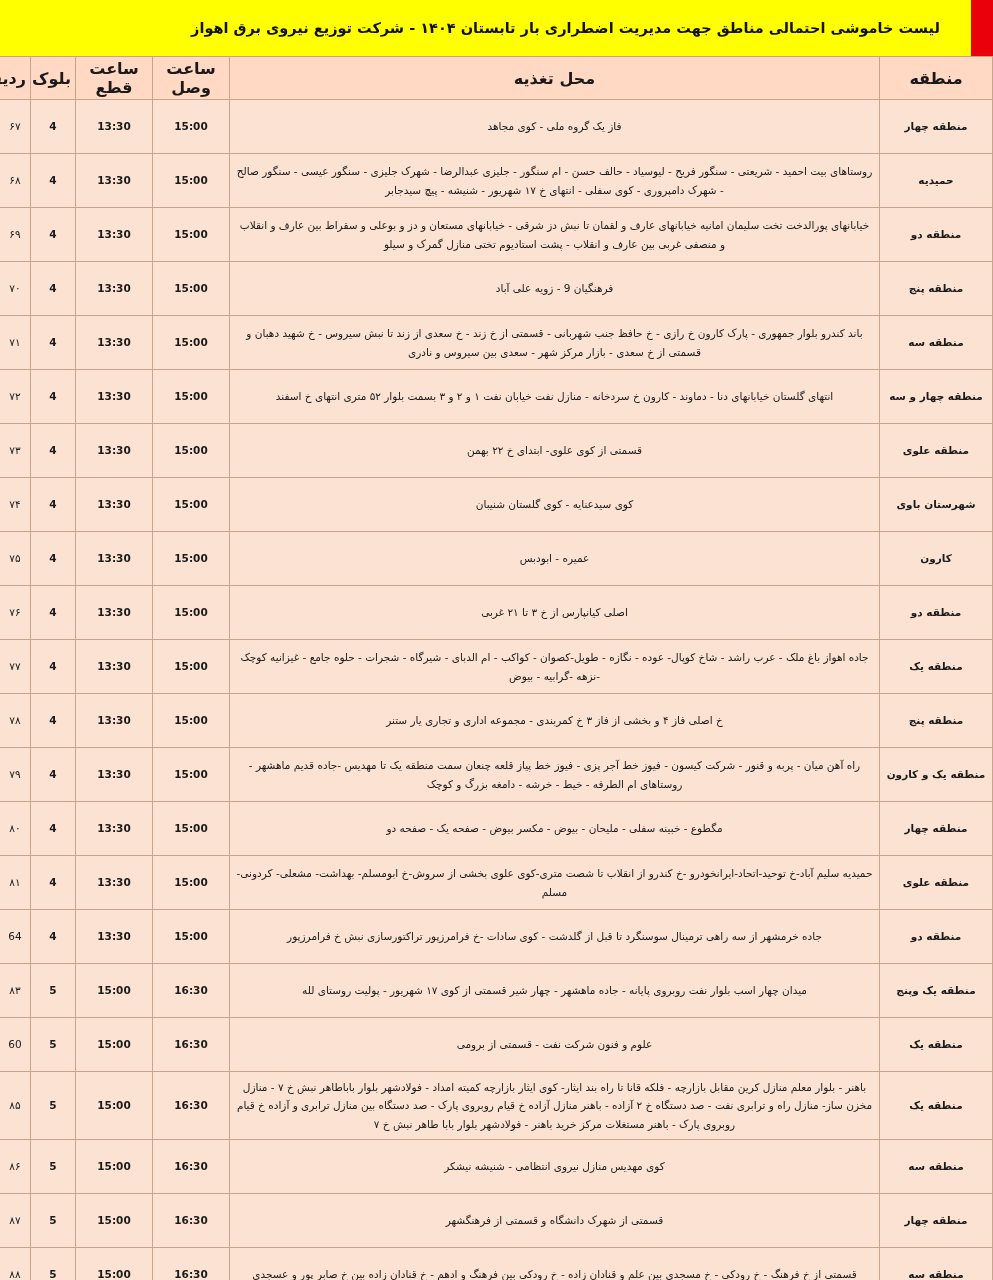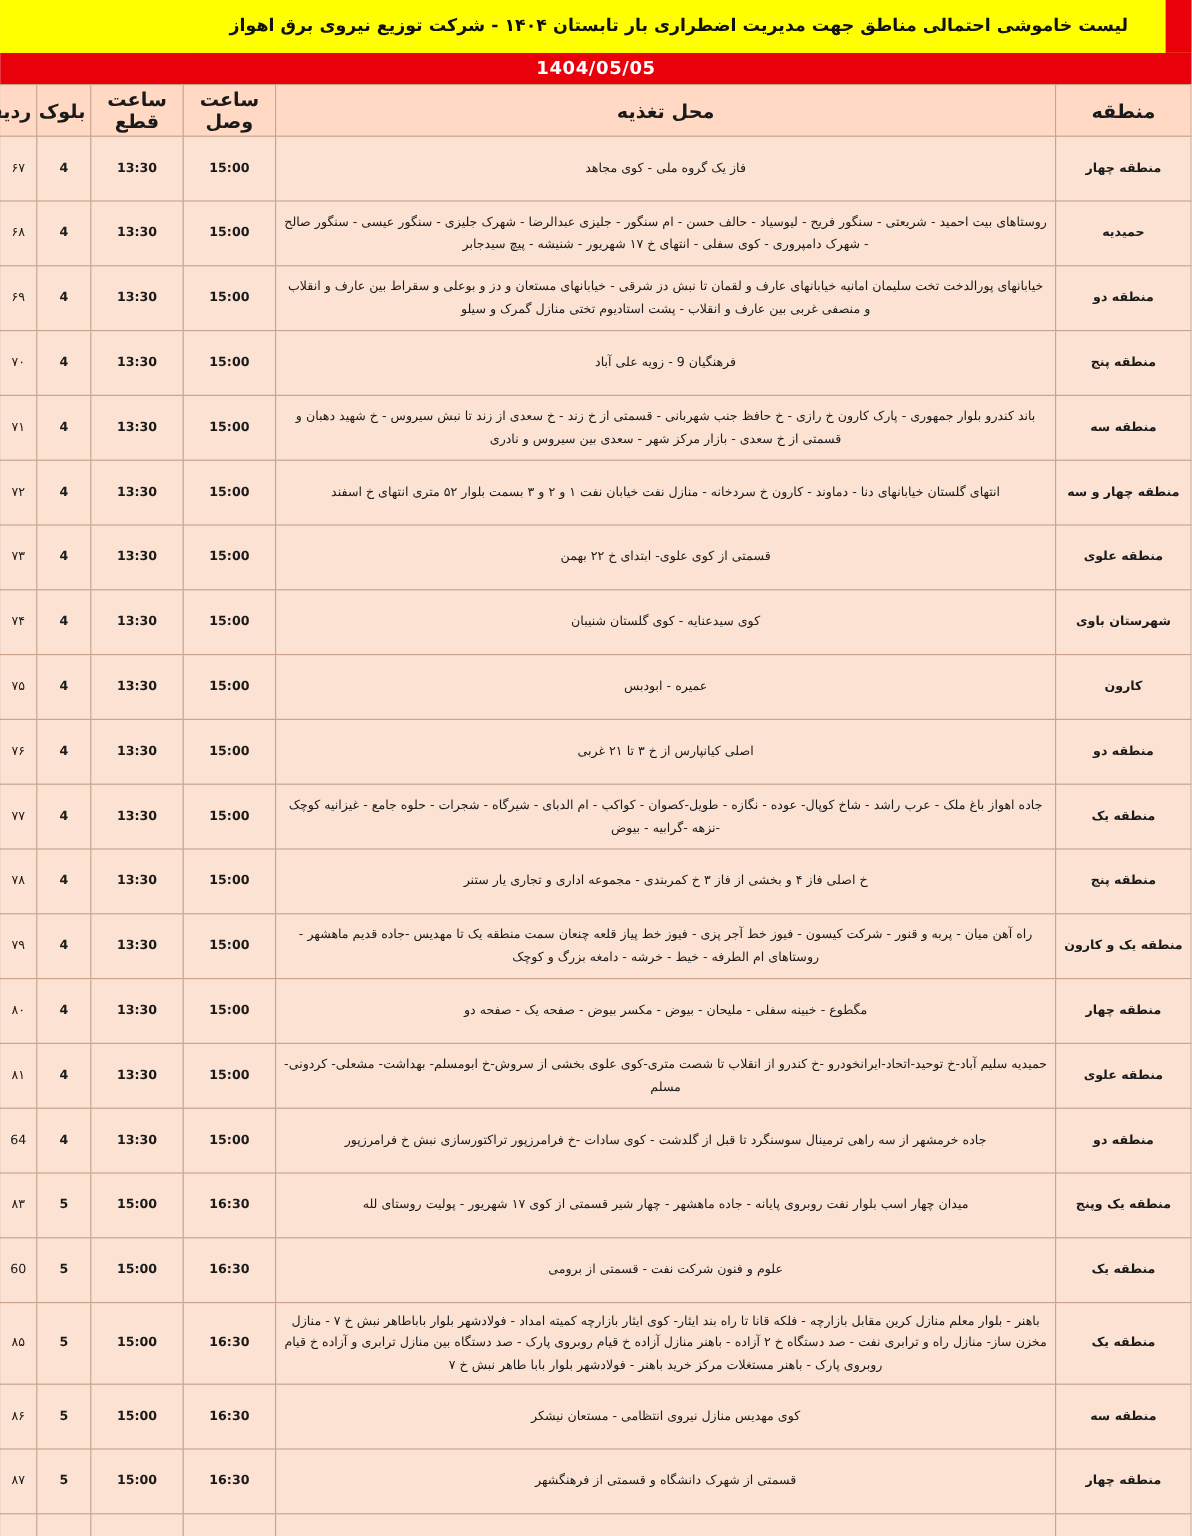--- a/index.html
+++ b/index.html
@@ -15,21 +15,21 @@
   .sheet {
     width: 993px;
     margin: 0 auto;
     background: #ffffff;
   }
   
   .banner {
     display: flex;
     flex-direction: row;
     width: 100%;
-    height: 44px;
+    height: 56px;
     background: #ffff00;
   }
   .banner-left-block {
     width: 22px;
     background: #e8000b;
     flex: 0 0 22px;
   }
   .banner-title {
     flex: 1 1 auto;
     background: #ffff00;
@@ -123,21 +123,20 @@
 <body>
 
 <div class="sheet">
 
   <div class="banner">
     <div class="banner-left-block"></div>
     <div class="banner-title">لیست خاموشی احتمالی مناطق جهت مدیریت اضطراری بار تابستان ۱۴۰۴ - شرکت توزیع نیروی برق اهواز</div>
     <div class="banner-right-block"></div>
   </div>
 
-  <div class="dateband">1404/05/05</div>
 
   <table class="outage">
     <colgroup>
       <col class="c-mantagheh">
       <col class="c-mahal">
       <col class="c-vasl">
       <col class="c-ghat">
       <col class="c-block">
       <col class="c-radif">
     </colgroup>
@@ -299,21 +298,21 @@
         <tr>
           <td class="cell-mantagheh">منطقه یک</td>
           <td class="cell-mahal">باهنر - بلوار معلم منازل کرین مقابل بازارچه - فلکه قانا تا راه بند ایثار- کوی ایثار بازارچه کمیته امداد - فولادشهر بلوار باباطاهر نبش خ ۷ - منازل مخزن ساز- منازل راه و ترابری نفت - صد دستگاه خ ۲ آزاده - باهنر منازل آزاده خ قیام روبروی پارک - صد دستگاه بین منازل ترابری و آزاده خ قیام روبروی پارک - باهنر مستغلات مرکز خرید باهنر - فولادشهر بلوار بابا طاهر نبش خ ۷</td>
           <td class="cell-time">16:30</td>
           <td class="cell-time">15:00</td>
           <td class="cell-block">5</td>
           <td class="cell-radif">۸۵</td>
         </tr>
         <tr>
           <td class="cell-mantagheh">منطقه سه</td>
-          <td class="cell-mahal">کوی مهدیس منازل نیروی انتظامی - مستعان نیشکر</td>
+          <td class="cell-mahal">کوی مهدیس منازل نیروی انتظامی - شنیشه نیشکر</td>
           <td class="cell-time">16:30</td>
           <td class="cell-time">15:00</td>
           <td class="cell-block">5</td>
           <td class="cell-radif">۸۶</td>
         </tr>
         <tr>
           <td class="cell-mantagheh">منطقه چهار</td>
           <td class="cell-mahal">قسمتی از شهرک دانشگاه و قسمتی از فرهنگشهر</td>
           <td class="cell-time">16:30</td>
           <td class="cell-time">15:00</td>

